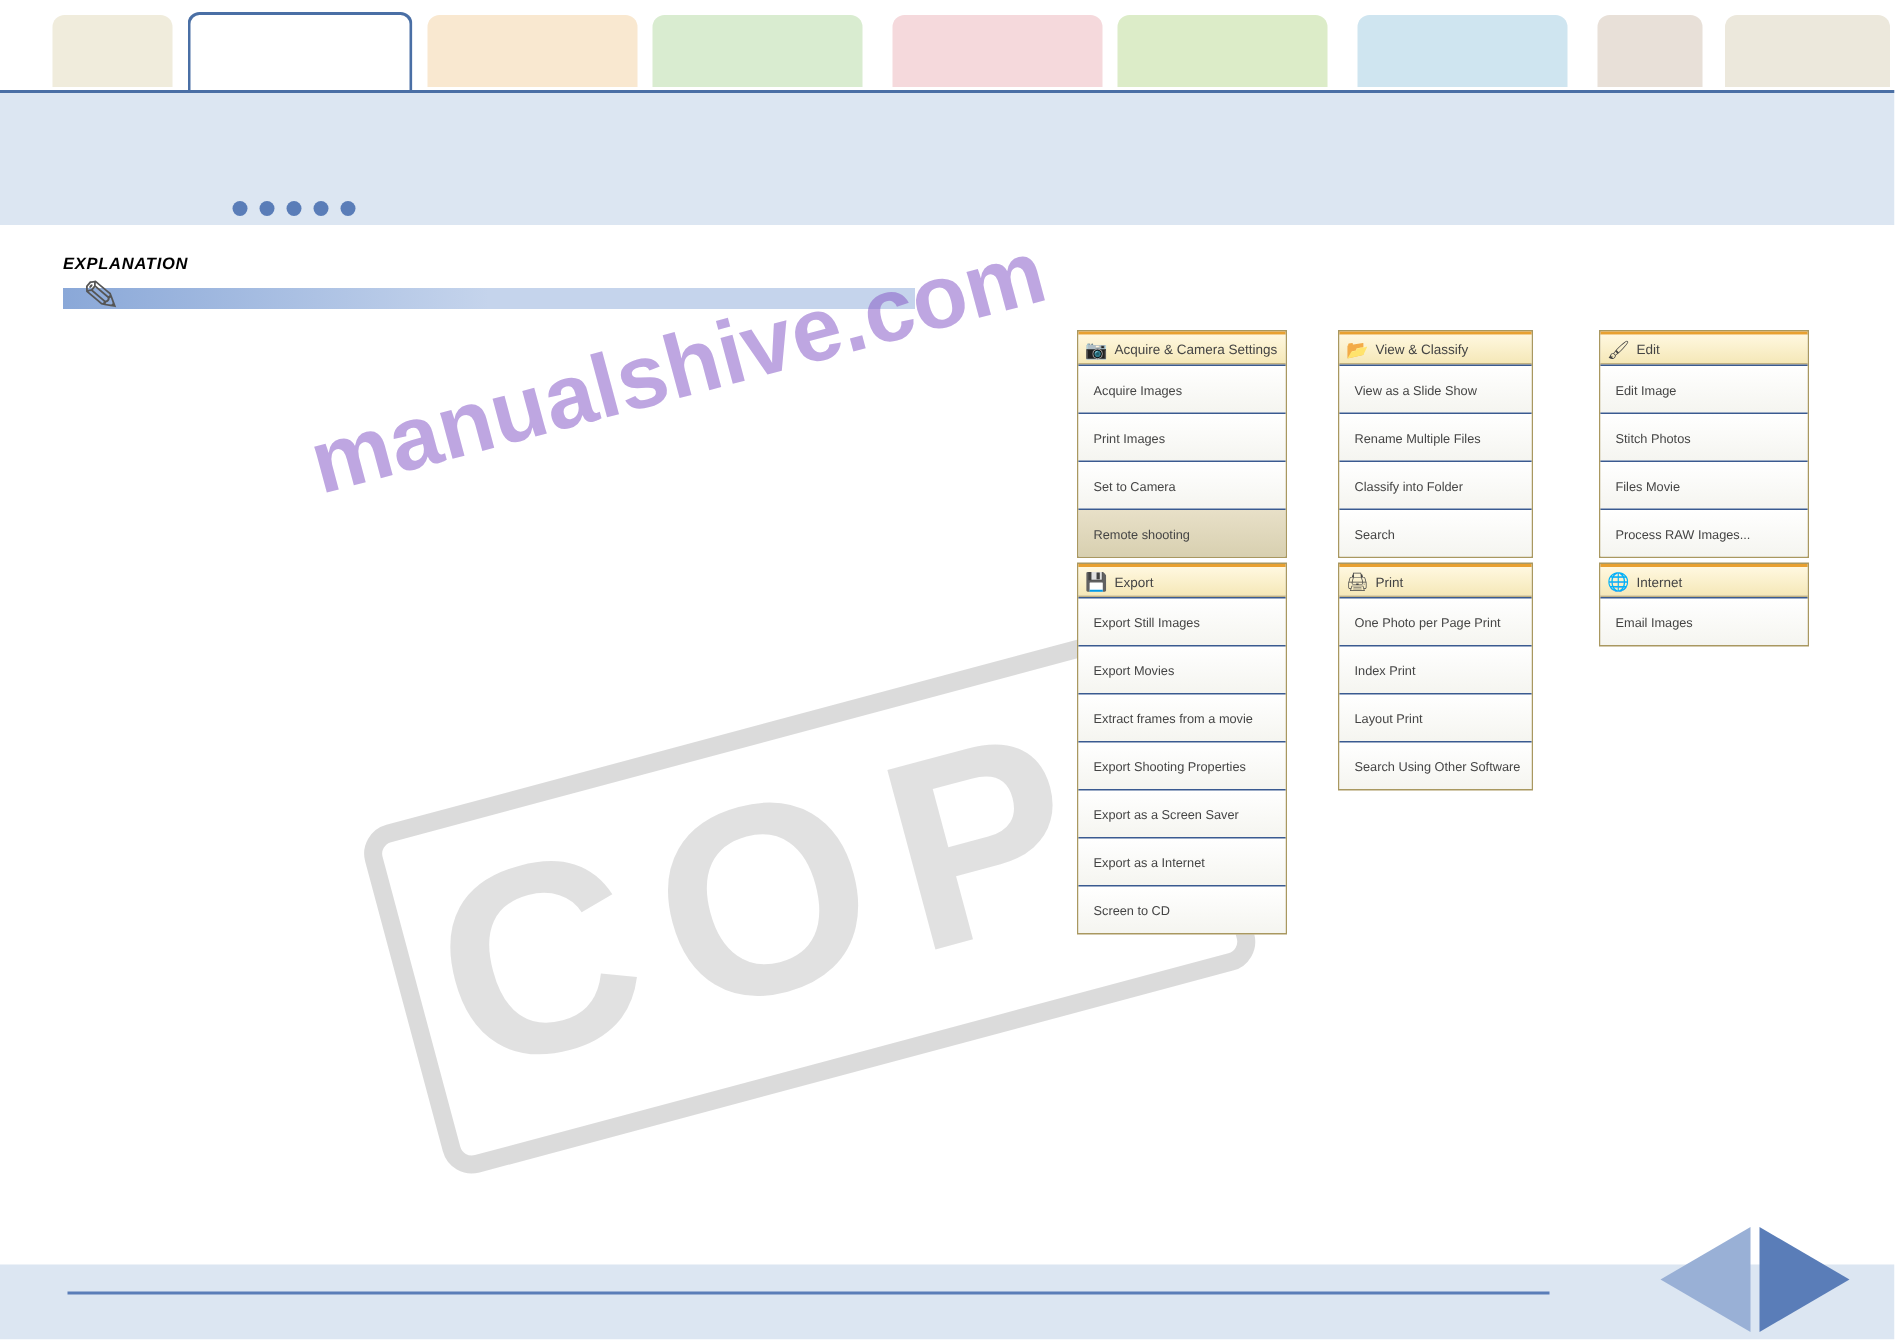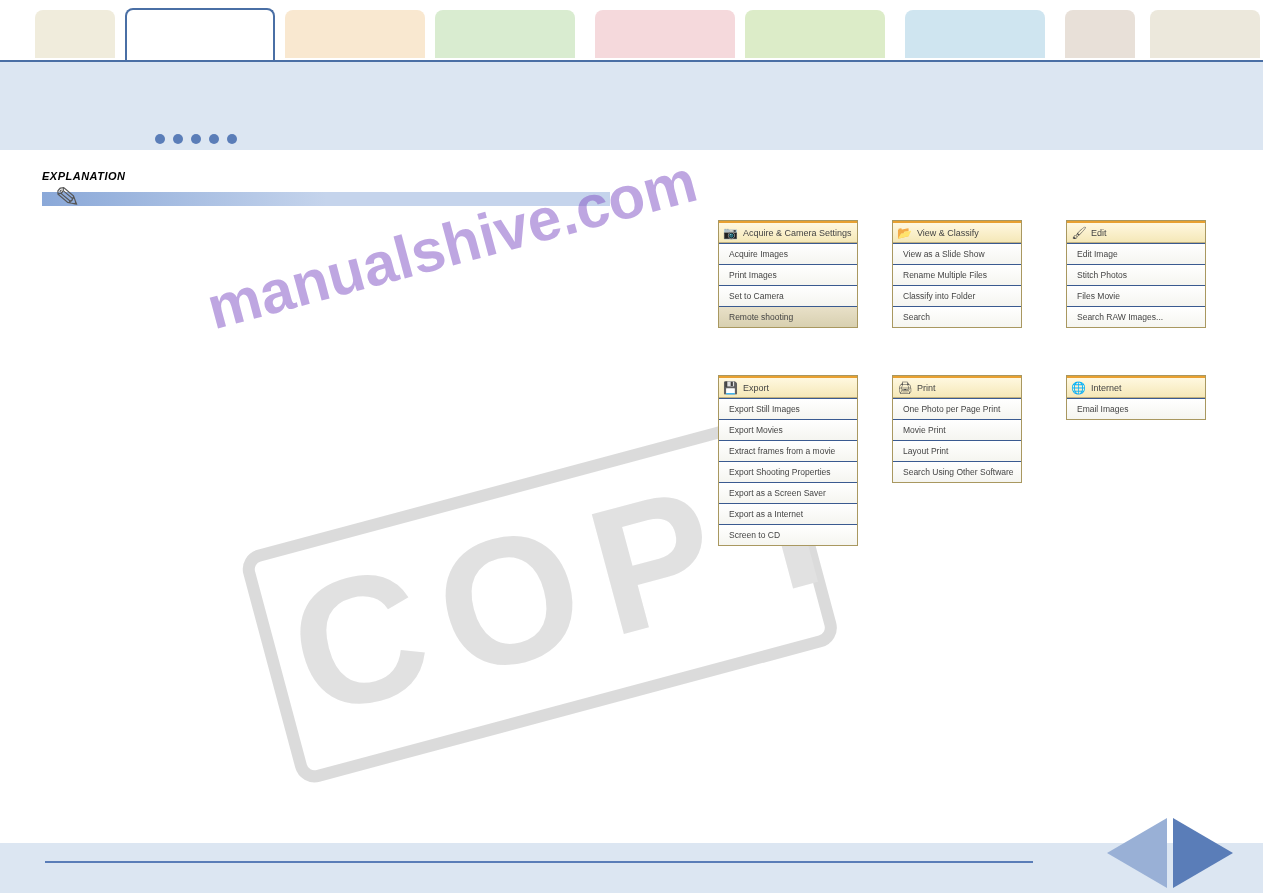--- a/index.html
+++ b/index.html
@@ -36,21 +36,21 @@
 .watermark { position: absolute; left: 260px; top: 180px; width: 700px; height: 500px; transform: rotate(-15deg); z-index: 1; pointer-events: none; opacity: 0.35; }
 .watermark-box { position: absolute; left: 0; top: 120px; width: 560px; height: 240px; border: 12px solid #999; border-radius: 20px; }
 .watermark-text { position: absolute; left: 30px; top: 130px; font-size: 180px; font-weight: 900; color: #aaa; letter-spacing: 20px; }
 .watermark-site { position: absolute; left: 200px; top: 50px; font-size: 60px; font-weight: bold; color: #8a5fc9; transform: rotate(-15deg); opacity: 0.55; z-index: 2; pointer-events: none; }
 
 
 .panels { position: absolute; left: 718px; top: 60px; z-index: 3; }
 .panel { position: absolute; border: 1px solid #a99860; background: #fff; }
 .panel-header { height: 22px; background: linear-gradient(to bottom, #fff8e0, #f5e8b8); border-top: 2px solid #e8a030; border-bottom: 1px solid #c0b080; display: flex; align-items: center; padding: 0 4px; gap: 4px; font-size: 9px; color: #444; }
 .panel-icon { width: 16px; height: 16px; display: inline-flex; align-items: center; justify-content: center; font-size: 12px; }
-.panel-item { height: 21px; border-top: 1px solid #3a5a90; background: linear-gradient(to bottom, #fff, #f5f5f0); font-size: 8.5px; color: #444; display: flex; align-items: center; padding-left: 10px; }
+.panel-item { height: 32px; border-top: 1px solid #3a5a90; background: linear-gradient(to bottom, #fff, #f5f5f0); font-size: 8.5px; color: #444; display: flex; align-items: center; padding-left: 10px; }
 .panel-item.highlighted { background: linear-gradient(to bottom, #e8e0c8, #d8d0b0); }
 
 .panel-acquire { left: 0; top: 0; width: 140px; }
 .panel-view { left: 174px; top: 0; width: 130px; }
 .panel-edit { left: 348px; top: 0; width: 140px; }
 .panel-export { left: 0; top: 155px; width: 140px; }
 .panel-print { left: 174px; top: 155px; width: 130px; }
 .panel-internet { left: 348px; top: 155px; width: 140px; }
 
 
@@ -125,21 +125,21 @@
     </div>
 
     <div class="panel panel-edit">
       <div class="panel-header">
         <span class="panel-icon">🖌</span>
         <span>Edit</span>
       </div>
       <div class="panel-item">Edit Image</div>
       <div class="panel-item">Stitch Photos</div>
       <div class="panel-item">Files Movie</div>
-      <div class="panel-item">Search RAW Images...</div>
+      <div class="panel-item">Process RAW Images...</div>
     </div>
 
     <div class="panel panel-export">
       <div class="panel-header">
         <span class="panel-icon">💾</span>
         <span>Export</span>
       </div>
       <div class="panel-item">Export Still Images</div>
       <div class="panel-item">Export Movies</div>
       <div class="panel-item">Extract frames from a movie</div>
@@ -148,21 +148,21 @@
       <div class="panel-item">Export as a Internet</div>
       <div class="panel-item">Screen to CD</div>
     </div>
 
     <div class="panel panel-print">
       <div class="panel-header">
         <span class="panel-icon">🖨</span>
         <span>Print</span>
       </div>
       <div class="panel-item">One Photo per Page Print</div>
-      <div class="panel-item">Movie Print</div>
+      <div class="panel-item">Index Print</div>
       <div class="panel-item">Layout Print</div>
       <div class="panel-item">Search Using Other Software</div>
     </div>
 
     <div class="panel panel-internet">
       <div class="panel-header">
         <span class="panel-icon">🌐</span>
         <span>Internet</span>
       </div>
       <div class="panel-item">Email Images</div>

